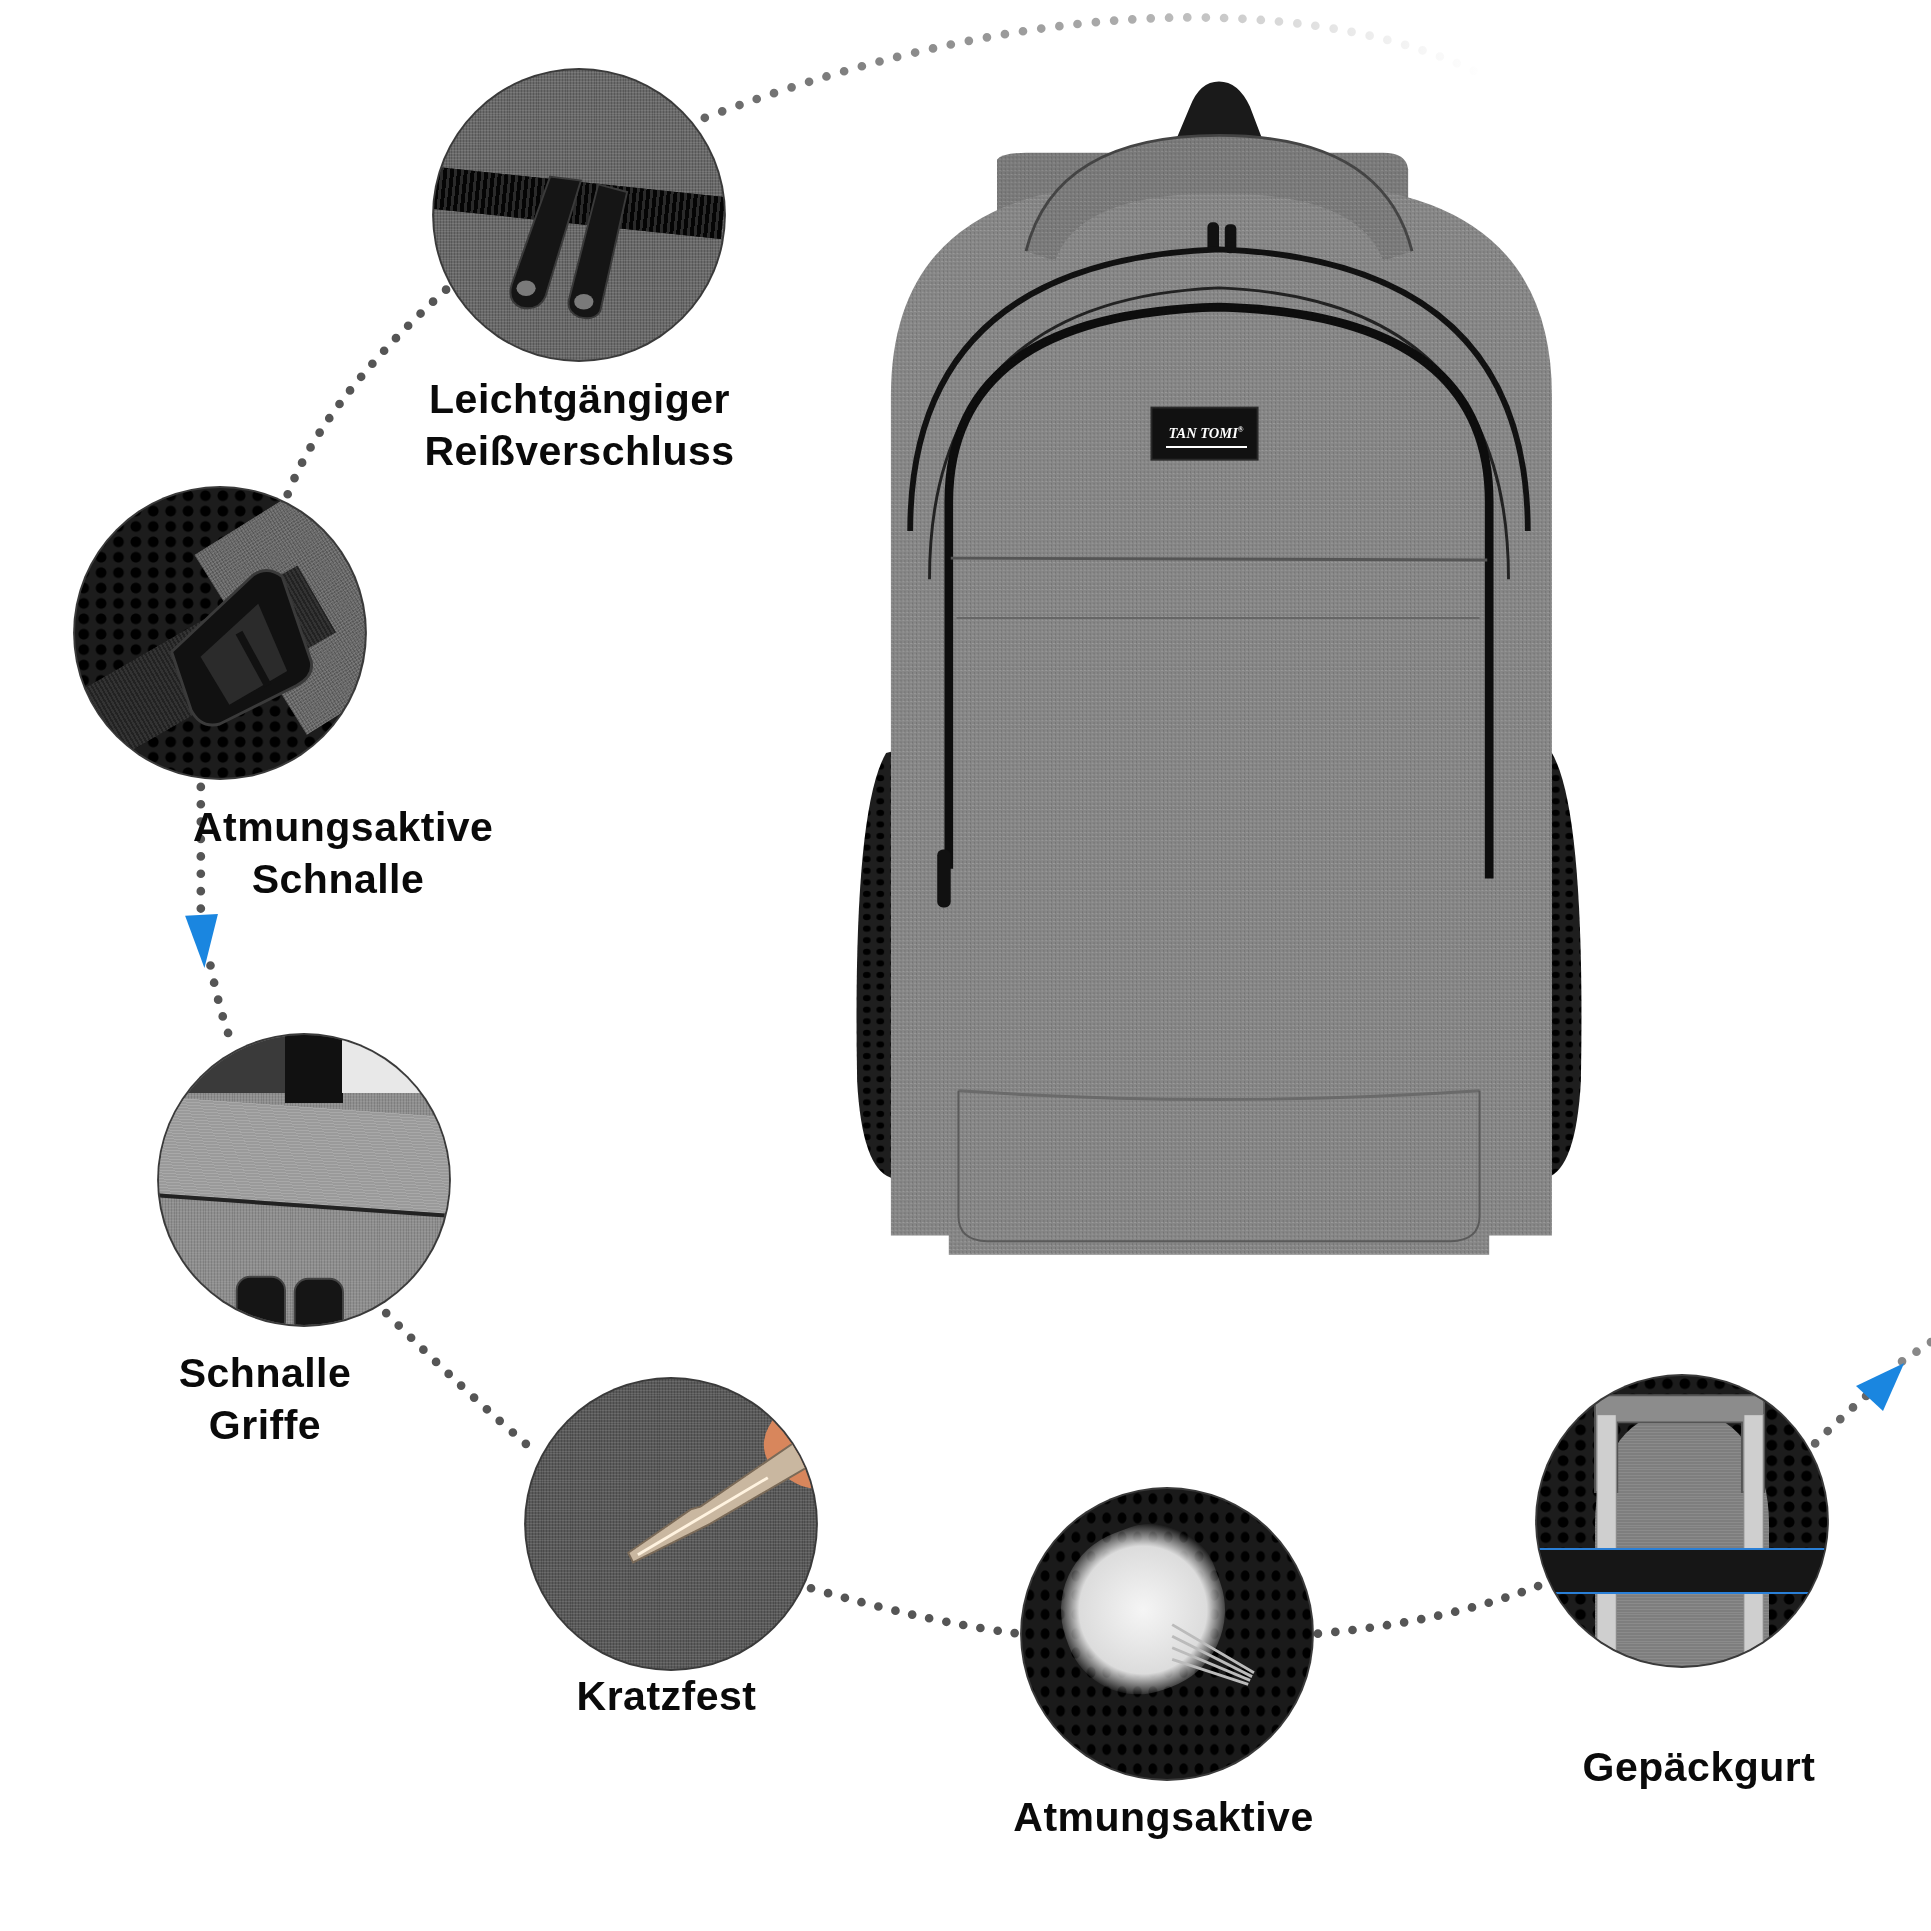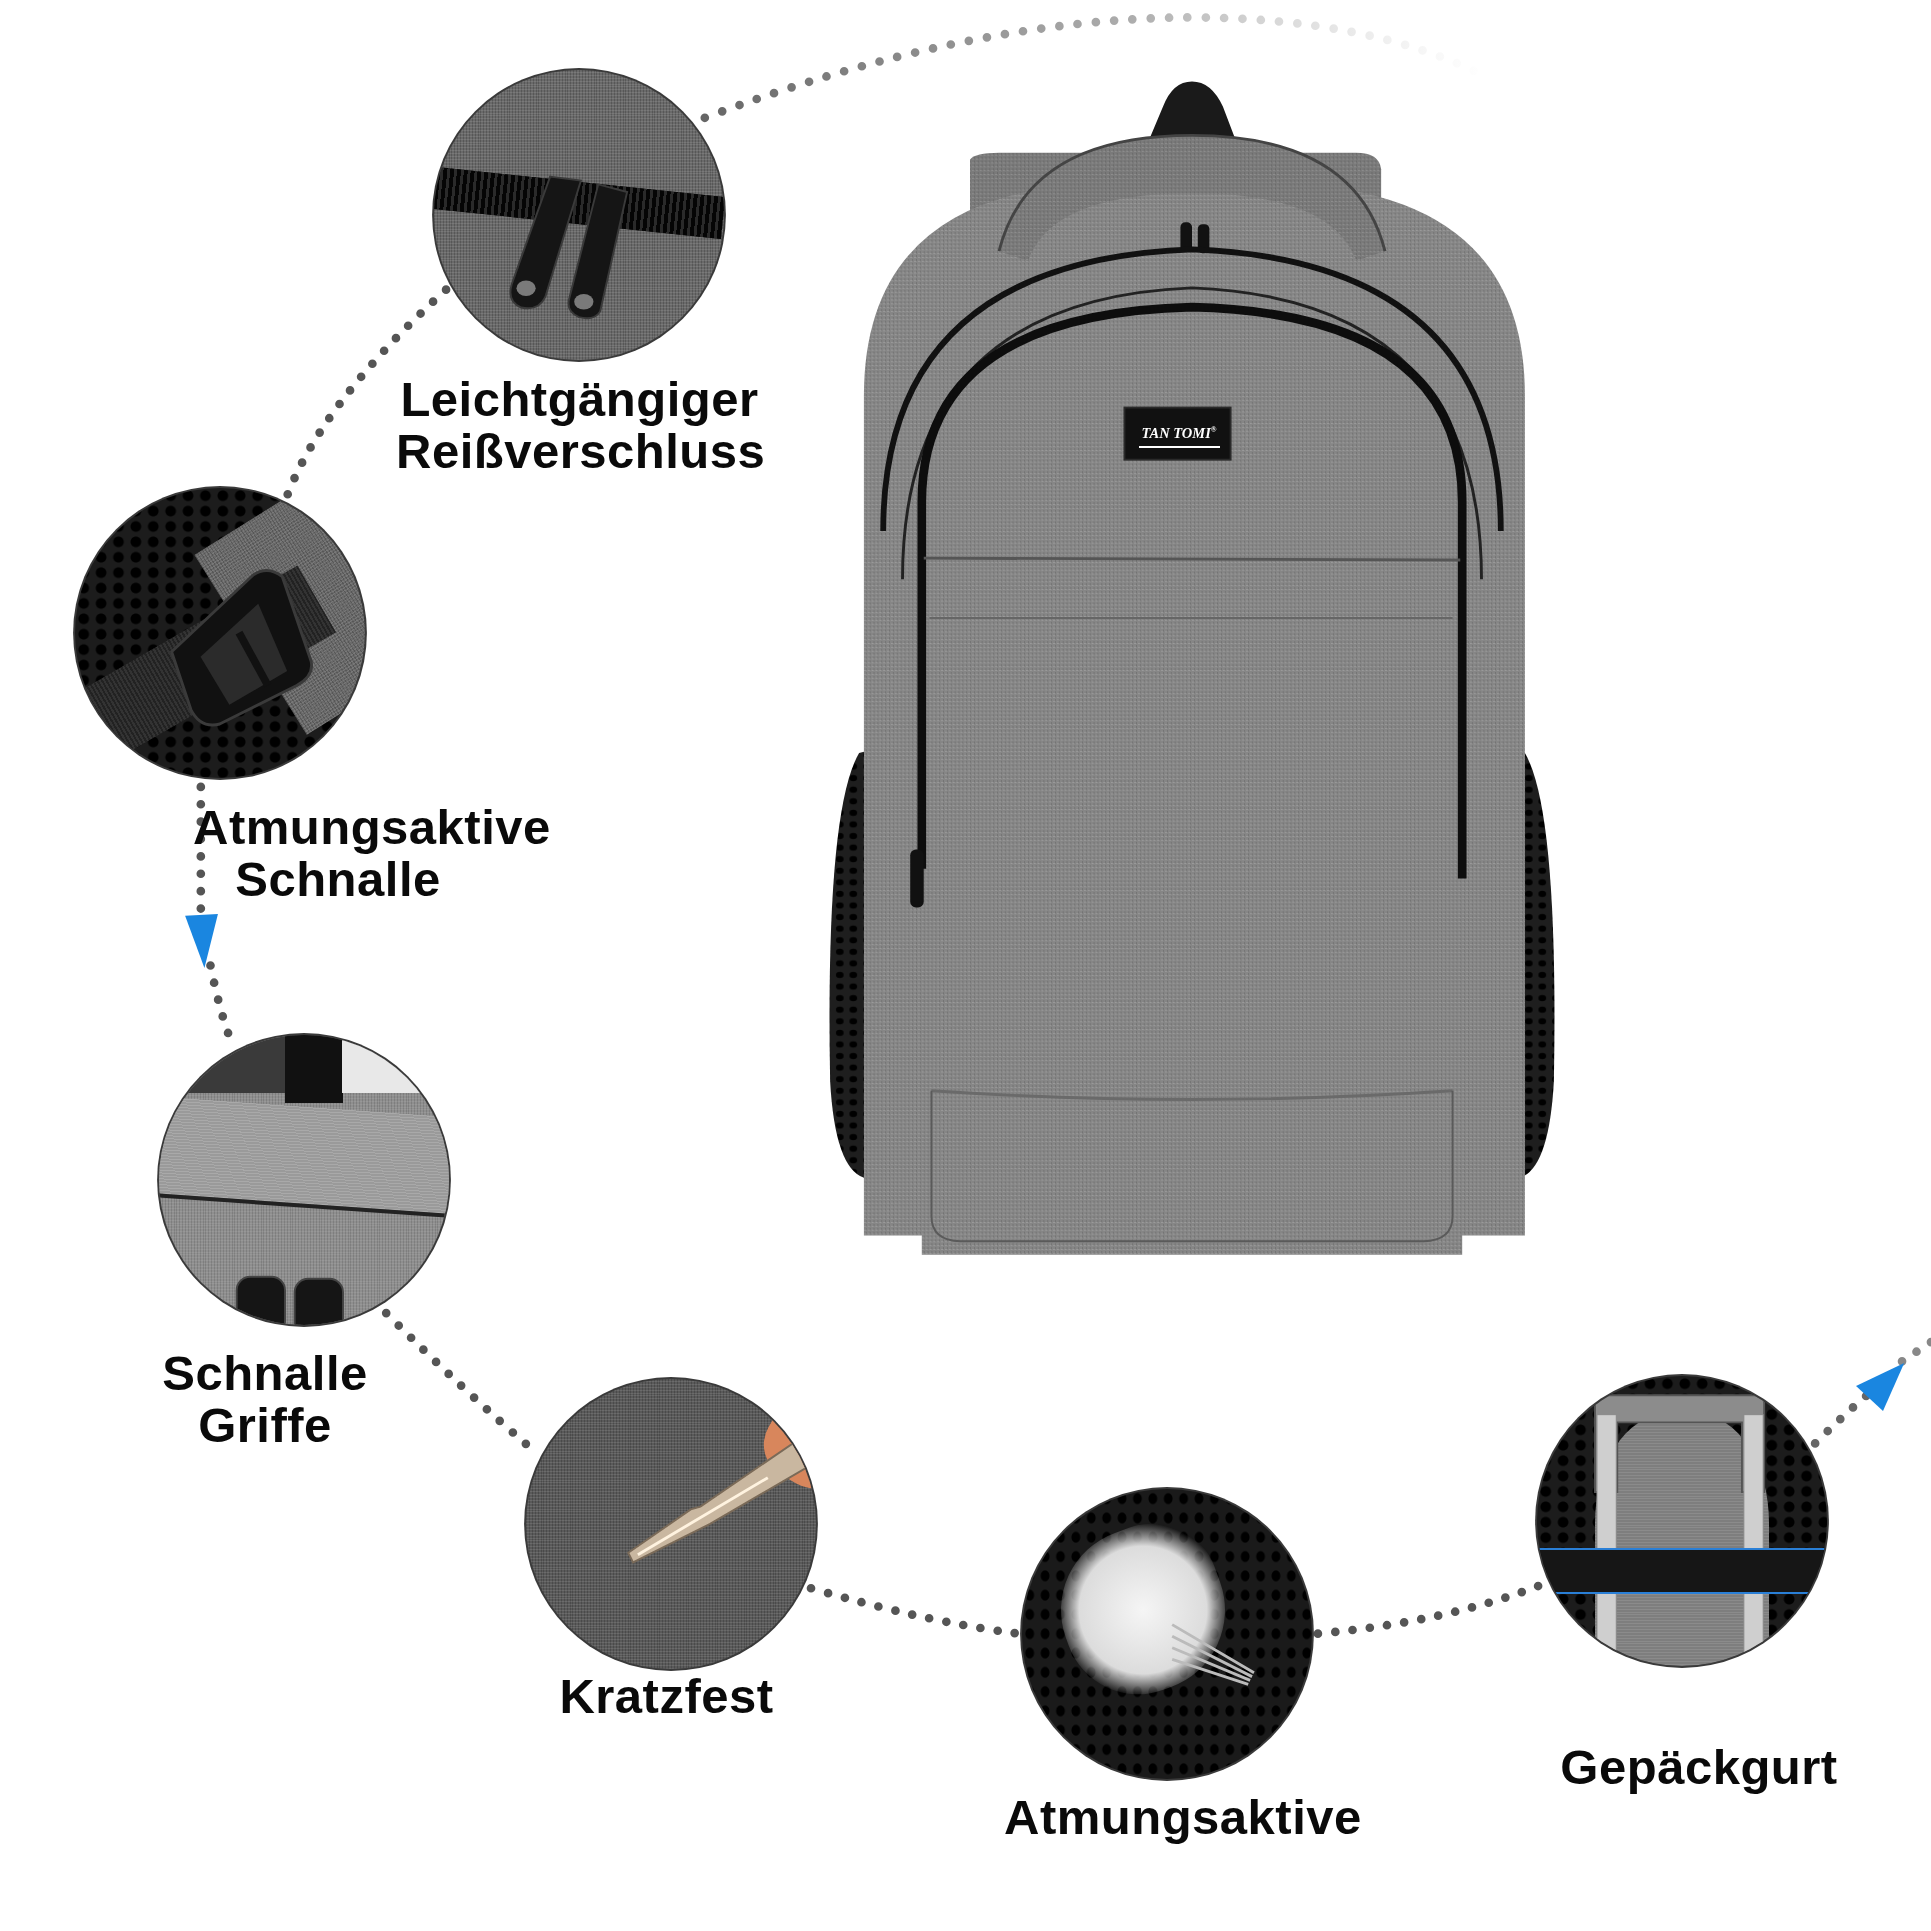--- a/index.html
+++ b/index.html
@@ -1,19 +1,19 @@
 <!DOCTYPE html>
 <html><head>
 <meta charset="utf-8">
 <style>
   html, body { margin:0; padding:0; background:#ffffff; }
   body { width:1931px; height:1931px; position:relative; overflow:hidden;
          font-family:"Liberation Sans", "DejaVu Sans", sans-serif; }
   .layer { position:absolute; left:0; top:0; width:1931px; height:1931px; }
-  .label { position:absolute; color:#0a0a0a; font-weight:bold; font-size:49px;
+  .label { position:absolute; color:#0a0a0a; font-weight:bold; font-size:41px;
            line-height:52px; text-align:center; letter-spacing:0.5px; }
   .label span { display:block; }
   .circle { position:absolute; border-radius:50%; overflow:hidden;
             box-shadow:0 0 0 1.9px #3a3a3a; }
   .fabric {
     background-color:#6a6a6a;
     background-image:
       repeating-linear-gradient(0deg, rgba(255,255,255,0.10) 0 1px, transparent 1px 2.9px),
       repeating-linear-gradient(90deg, rgba(0,0,0,0.18) 0 1px, transparent 1px 2.9px);
   }
@@ -60,21 +60,21 @@
   <path d="M 1970 1410 L 2000 1390" fill="none" stroke="#888" stroke-width="9" stroke-linecap="round" stroke-dasharray="0 18"></path>
 </svg>
 
 <svg class="abs" style="left:183px;top:912px;width:39px;height:58px" viewBox="0 0 40 60">
   <polygon points="2,4 36,2 22,58" fill="#1a86e0"></polygon>
 </svg>
 <svg class="abs" style="left:1854px;top:1361px;width:58px;height:53px" viewBox="0 0 60 55">
   <polygon points="2,26 52,2 30,52" fill="#1a86e0"></polygon>
 </svg>
 
-<div class="abs" style="left:806px;top:77px;width:772px;height:1188px;">
+<div class="abs" style="left:833px;top:77px;width:772px;height:1188px;">
   <svg width="772" height="1188" viewBox="0 0 800 1230">
     <defs>
       <pattern id="tex" width="4" height="4" patternUnits="userSpaceOnUse">
         <rect width="4" height="4" fill="#868686"></rect>
         <rect width="2" height="1" fill="#9a9a9a"></rect>
         <rect x="2" y="2" width="1" height="2" fill="#737373"></rect>
       </pattern>
       <pattern id="tex2" width="4" height="4" patternUnits="userSpaceOnUse">
         <rect width="4" height="4" fill="#7a7a7a"></rect>
         <rect width="2" height="1" fill="#8e8e8e"></rect>

